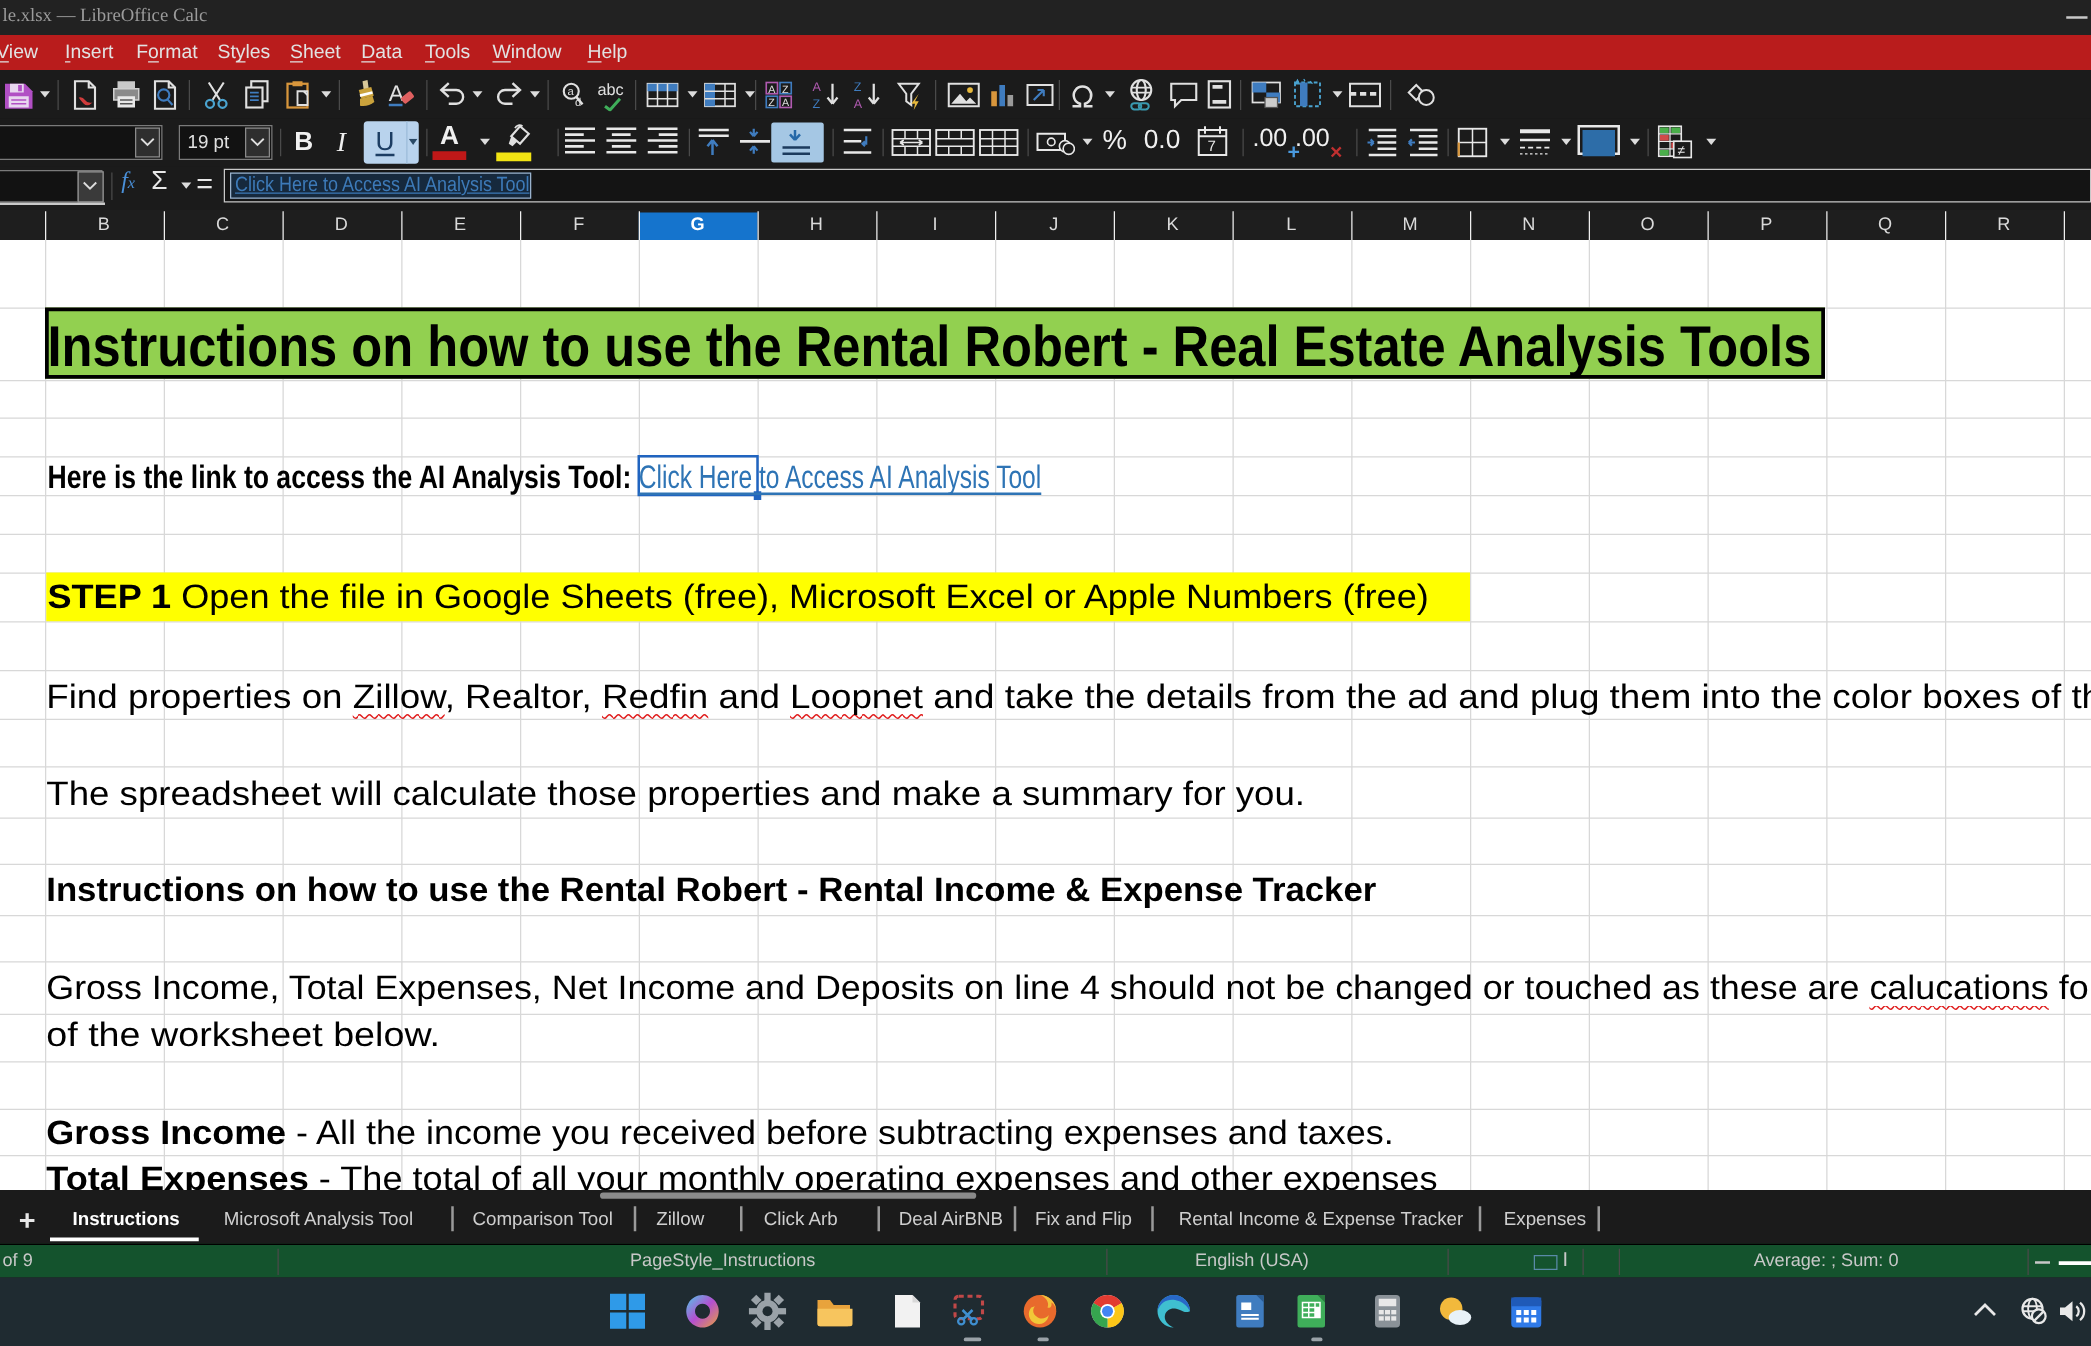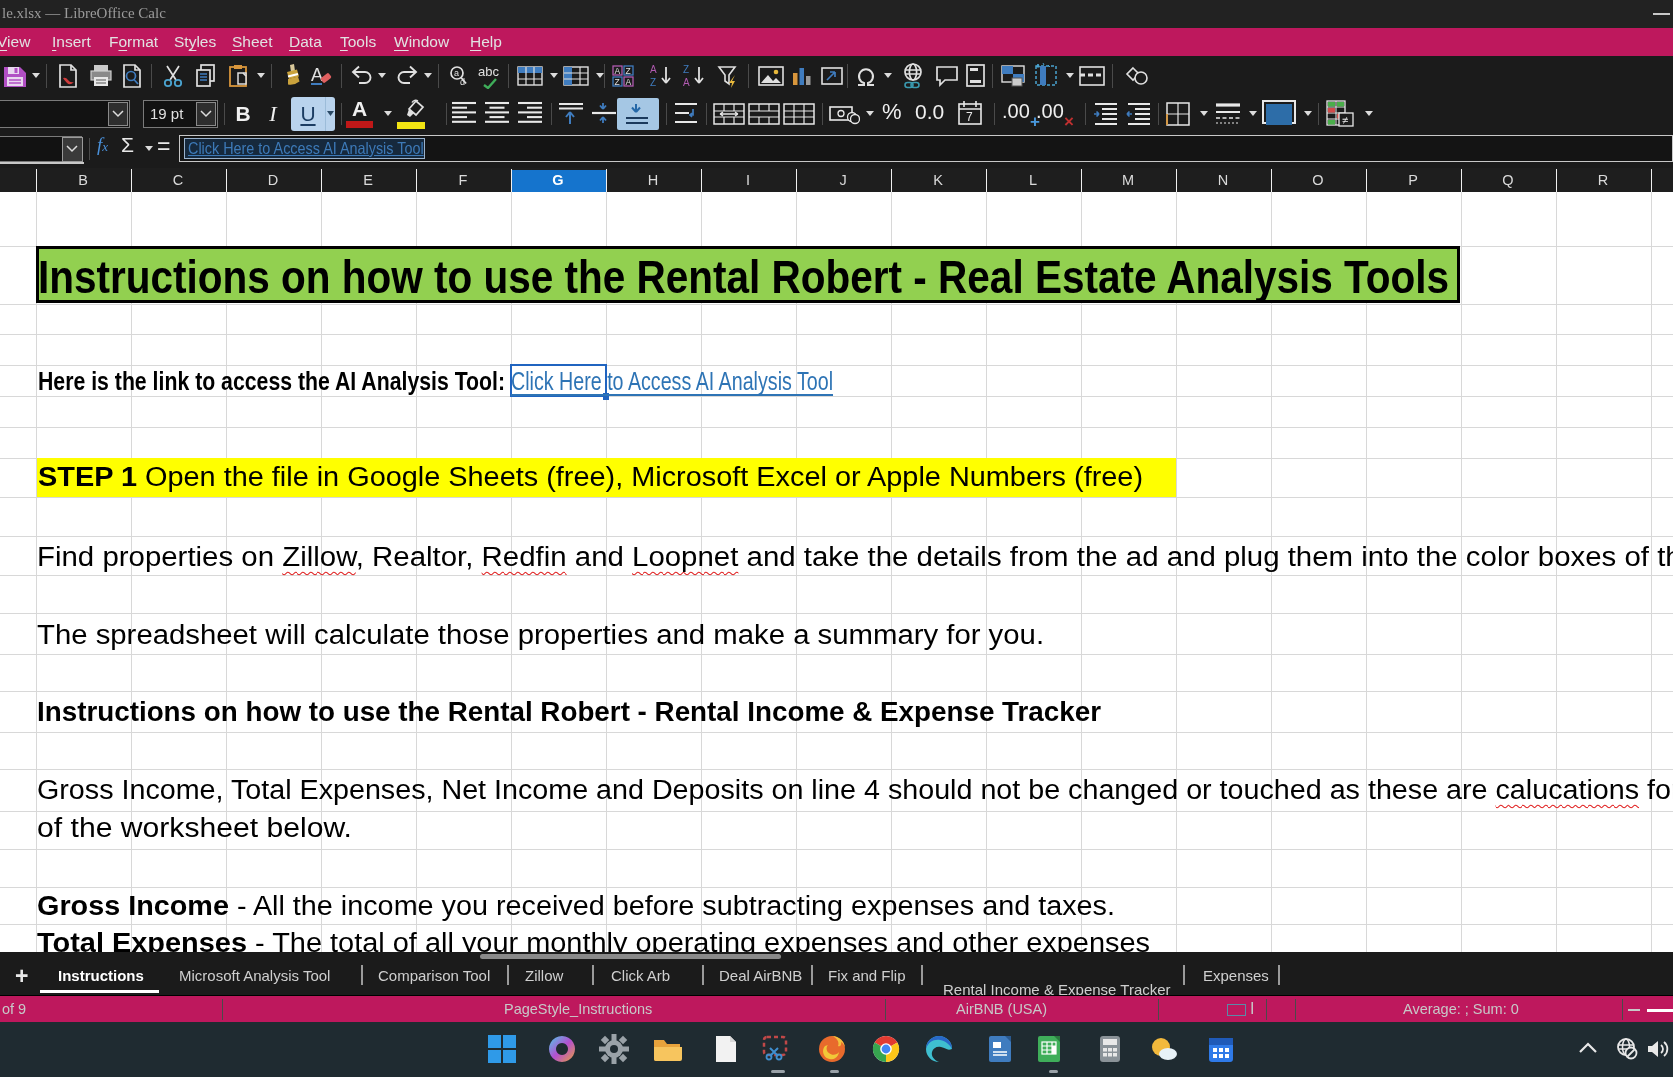--- a/index.html
+++ b/index.html
@@ -20,21 +20,21 @@
 .ct { position:absolute; top:0; height:21px; line-height:21px; color:#dadada; font-size:14.5px;
   text-align:center; width:95px; }
 .tab { position:absolute; top:0; height:100%; line-height:33px; color:#cfcfcf; font-size:15px; }
 .st { position:absolute; color:#c8c8c8; font-size:14.5px; line-height:27px; height:27px; }
 </style></head><body>
 
 <div class="abs" style="left:0;top:0;width:100%;height:28px;background:#222222;">
 <div class="abs" style="left:2px;top:5px;font-size:15px;color:#9b9b9b;font-family:Liberation Serif, serif;">le.xlsx — LibreOffice Calc</div>
 <div class="abs" style="left:1653px;top:13px;width:17px;height:1.5px;background:#c8c8c8;"></div>
 </div>
-<div class="abs" style="left:0;top:28px;width:100%;height:28px;background:#be185d;">
+<div class="abs" style="left:0;top:28px;width:100%;height:28px;background:#b91c1c;">
 <div class="mi" style="left:-3px;"><u>V</u>iew</div>
 <div class="mi" style="left:52px;"><u>I</u>nsert</div>
 <div class="mi" style="left:109px;">F<u>o</u>rmat</div>
 <div class="mi" style="left:174px;">St<u>y</u>les</div>
 <div class="mi" style="left:232px;"><u>S</u>heet</div>
 <div class="mi" style="left:289px;"><u>D</u>ata</div>
 <div class="mi" style="left:340px;"><u>T</u>ools</div>
 <div class="mi" style="left:394px;"><u>W</u>indow</div>
 <div class="mi" style="left:470px;"><u>H</u>elp</div>
 </div>
@@ -473,37 +473,37 @@
 <div class="abs" style="left:480px;top:2px;width:301px;height:5px;border-radius:2.5px;background:#8a8a8a;"></div>
 <div class="abs" style="left:15px;top:12px;width:18px;height:24px;color:#e8e8e8;font-size:23px;font-weight:700;line-height:24px;">+</div>
 <div class="abs" style="left:0;top:9px;width:100%;height:29px;">
 <div class="tab" style="left:58px;font-weight:700;color:#fff;line-height:29px;">Instructions</div>
 <div class="tab" style="left:179px;line-height:29px;">Microsoft Analysis Tool</div>
 <div class="tab" style="left:378px;line-height:29px;">Comparison Tool</div>
 <div class="tab" style="left:525px;line-height:29px;">Zillow</div>
 <div class="tab" style="left:611px;line-height:29px;">Click Arb</div>
 <div class="tab" style="left:719px;line-height:29px;">Deal AirBNB</div>
 <div class="tab" style="left:828px;line-height:29px;text-align:center;">Fix and Flip</div>
-<div class="tab" style="left:943px;line-height:29px;margin-top:14px;">Rental Income &amp; Expense Tracker</div>
+<div class="tab" style="left:943px;line-height:29px;">Rental Income &amp; Expense Tracker</div>
 <div class="tab" style="left:1203px;line-height:29px;">Expenses</div>
 <div class="abs" style="left:361px;top:4px;width:1.5px;height:20px;background:#9a9a9a;"></div>
 <div class="abs" style="left:507px;top:4px;width:1.5px;height:20px;background:#9a9a9a;"></div>
 <div class="abs" style="left:592px;top:4px;width:1.5px;height:20px;background:#9a9a9a;"></div>
 <div class="abs" style="left:702px;top:4px;width:1.5px;height:20px;background:#9a9a9a;"></div>
 <div class="abs" style="left:811px;top:4px;width:1.5px;height:20px;background:#9a9a9a;"></div>
 <div class="abs" style="left:921px;top:4px;width:1.5px;height:20px;background:#9a9a9a;"></div>
 <div class="abs" style="left:1183px;top:4px;width:1.5px;height:20px;background:#9a9a9a;"></div>
 <div class="abs" style="left:1278px;top:4px;width:1.5px;height:20px;background:#9a9a9a;"></div>
 </div>
 <div class="abs" style="left:40px;top:38px;width:119px;height:2.5px;background:#fff;"></div>
 </div>
-<div class="abs" style="left:0;top:995px;width:100%;height:27px;background:#be185d;border-top:1px solid #000;">
+<div class="abs" style="left:0;top:995px;width:100%;height:27px;background:#14532d;border-top:1px solid #000;">
 <div class="st" style="left:2px;">of 9</div>
 <div class="st" style="left:504px;">PageStyle_Instructions</div>
-<div class="st" style="left:956px;">AirBNB (USA)</div>
+<div class="st" style="left:956px;">English (USA)</div>
 <div class="st" style="left:1403px;">Average: ; Sum: 0</div>
 <div class="abs" style="left:222px;top:3px;width:1px;height:21px;background:#4a4a4a;"></div>
 <div class="abs" style="left:885px;top:3px;width:1px;height:21px;background:#4a4a4a;"></div>
 <div class="abs" style="left:1158px;top:3px;width:1px;height:21px;background:#4a4a4a;"></div>
 <div class="abs" style="left:1266px;top:3px;width:1px;height:21px;background:#4a4a4a;"></div>
 <div class="abs" style="left:1295px;top:3px;width:1px;height:21px;background:#4a4a4a;"></div>
 <div class="abs" style="left:1622px;top:3px;width:1px;height:21px;background:#4a4a4a;"></div>
 <div class="abs" style="left:1227px;top:8px;width:19px;height:12px;border:1.5px solid #5a8aa8;"></div>
 <div class="abs" style="left:1250px;top:4px;width:9px;height:19px;color:#c8c8c8;font-size:16px;">I</div>
 <div class="abs" style="left:1628px;top:13px;width:12px;height:2px;background:#c8c8c8;"></div>

